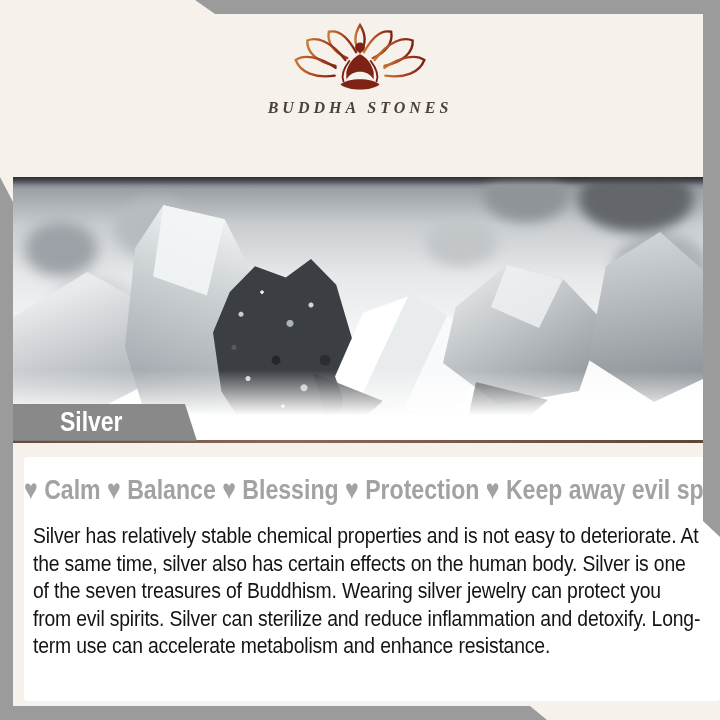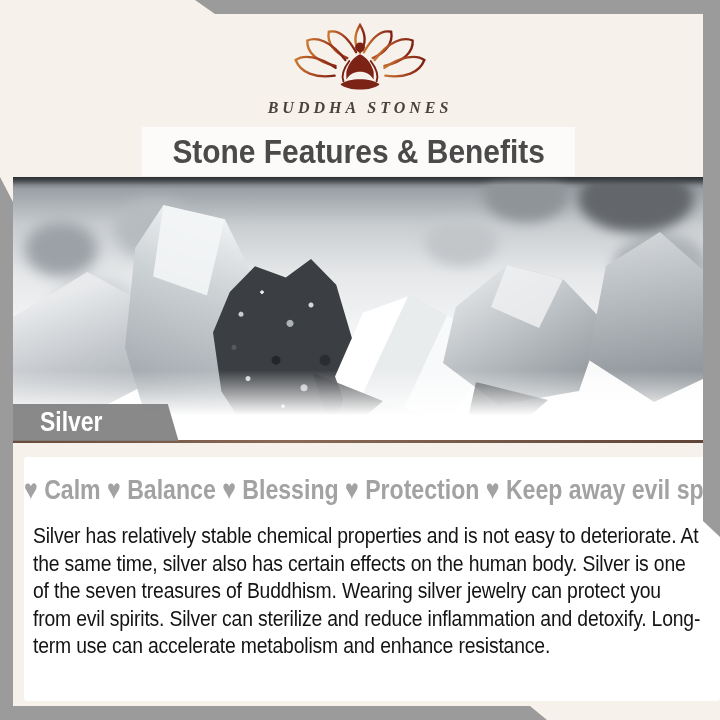--- a/index.html
+++ b/index.html
@@ -87,21 +87,21 @@
     background:linear-gradient(0deg,#ffffff 35%,rgba(255,255,255,0));}
   .ph-top-strip{left:0;top:0;width:100%;height:8px;
     background:linear-gradient(180deg,rgba(38,41,44,.85),rgba(38,41,44,0));}
   .ph-bottom-line{left:0;bottom:0;width:100%;height:3px;
     background:linear-gradient(90deg,#6a4a3c,#8a6a56 40%,#5f4437);}
   
   .photo-label{
     left:0;top:227px;width:180px;height:37px;
     clip-path:polygon(0 0,86% 0,92% 100%,0 100%);
     background:rgba(128,128,128,.93);
-    display:flex;align-items:center;z-index:3;
+    display:flex;align-items:center;z-index:3;padding-left:20px;
   }
   .photo-label span{
     font-size:27px;font-weight:700;color:#ffffff;margin-left:27px;
     transform:scaleX(0.85);transform-origin:0 50%;white-space:nowrap;
   }
   
   .card{position:absolute;left:24px;top:457px;width:696px;height:244px;background:#ffffff;border-radius:3px;z-index:1;}
   .benefits{
     position:absolute;left:24px;top:474px;width:820px;z-index:2;
     transform:scaleX(0.825);transform-origin:0 0;
@@ -140,23 +140,20 @@
       <path d="M70,33 C63,36 58,43 56,51 L56,59 C60,53 64,51 70,51 C76,51 80,53 84,59 L84,51 C82,43 77,36 70,33 Z"></path>
       <path d="M50,64 C58,57 82,57 90,64 C82,71 58,71 50,64 Z"></path>
     </g>
     <g fill="none" stroke="#7d2315" stroke-width="2" stroke-linecap="round">
       <path d="M59,40 C53,48 51,56 53,61"></path>
       <path d="M81,40 C87,48 89,56 87,61"></path>
     </g>
   </svg>
   <div class="wordmark">BUDDHA STONES</div>
 
-  <div class="title-band">
-    <span>Stone Features &amp; Benefits</span>
-  </div>
 
   <div class="photo">
     <div class="ph-base"></div>
     <div class="ph-blur-left"></div>
     <div class="ph-blur-topright"></div>
     <div class="ph-rock-left"></div>
     <div class="ph-rock-slab"></div>
     <div class="ph-rock-dark"></div>
     <div class="ph-rock-bright"></div>
     <div class="ph-rock-r1"></div>

